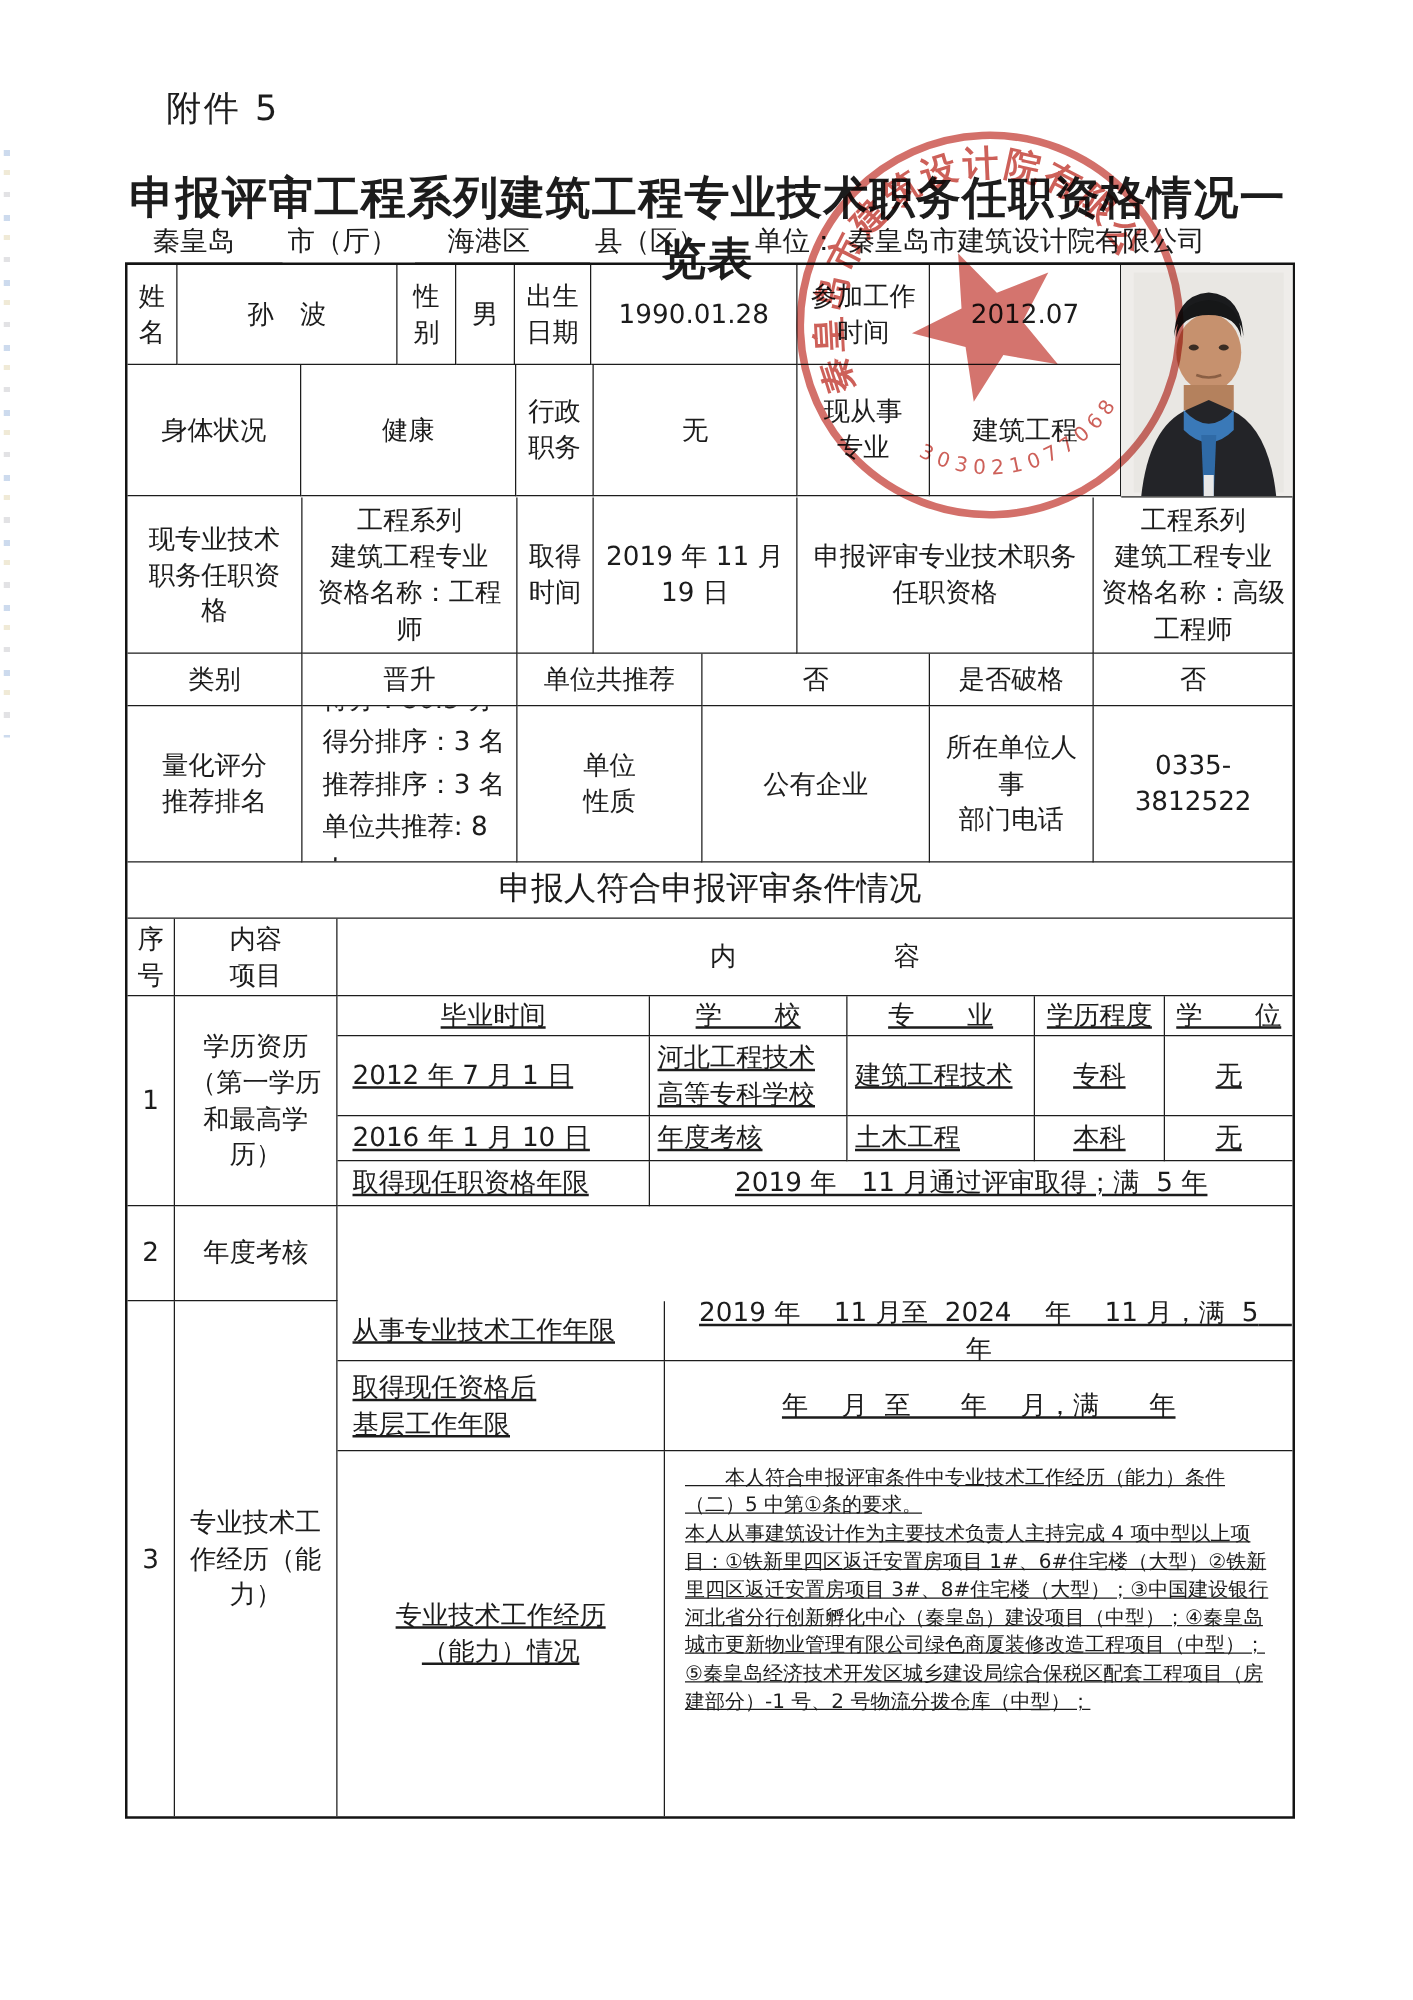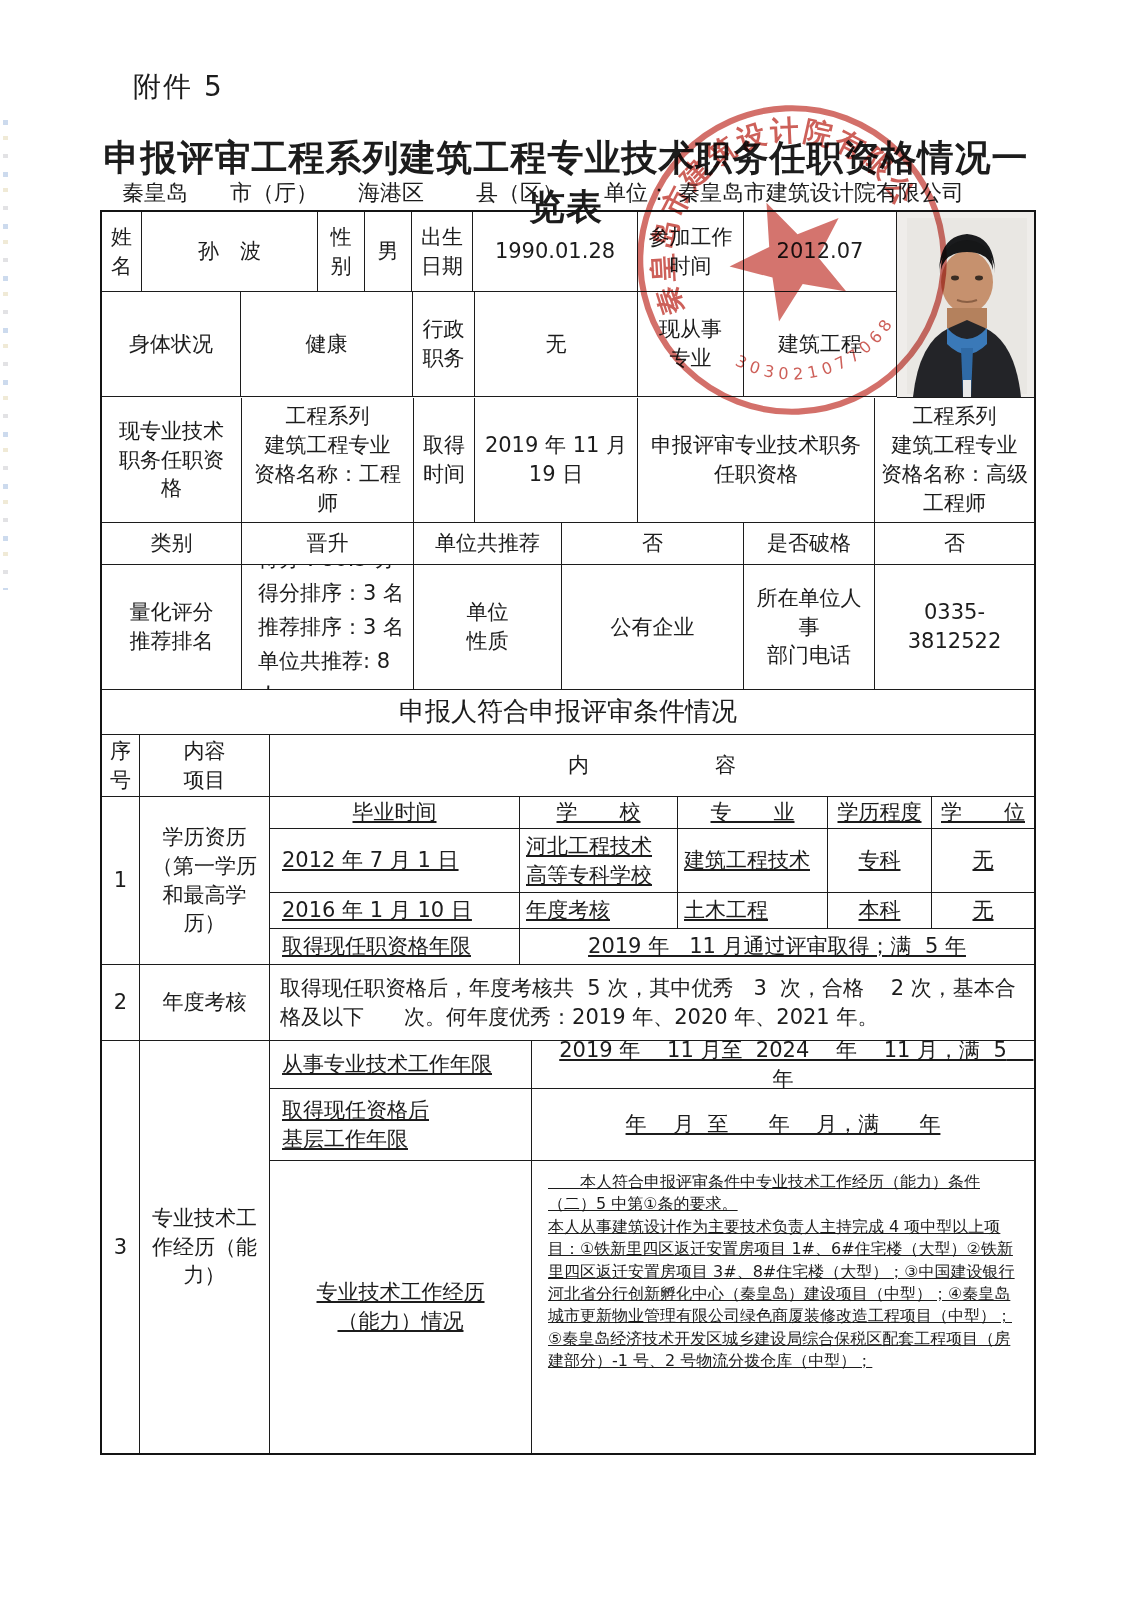--- a/index.html
+++ b/index.html
@@ -206,21 +206,20 @@
       <div class="row" style="grid-template-columns:250px 1fr;height:36px">
         <div class="c left pad">取得现任职资格年限</div>
         <div class="c lr">2019 年   11 月通过评审取得；满  5 年</div>
       </div>
     </div>
   </div>
 
   <div class="row" style="grid-template-columns:38px 130px 1fr;height:76px">
     <div class="c">2</div>
     <div class="c">年度考核</div>
-    <div class="c lr left" style="padding:4px 10px">取得现任职资格后，年度考核共  5 次，其中优秀   3  次，合格    2 次，基本合格及以下      次。何年度优秀：2019 年、2020 年、2021 年。</div>
   </div>
 
   <div class="grow" style="grid-template-columns:38px 130px 1fr">
     <div class="c lb">3</div>
     <div class="c lb">专业技术工
 作经历（能
 力）</div>
     <div class="sub">
       <div class="row" style="grid-template-columns:262px 1fr;height:48px">
         <div class="c left pad">从事专业技术工作年限</div>

